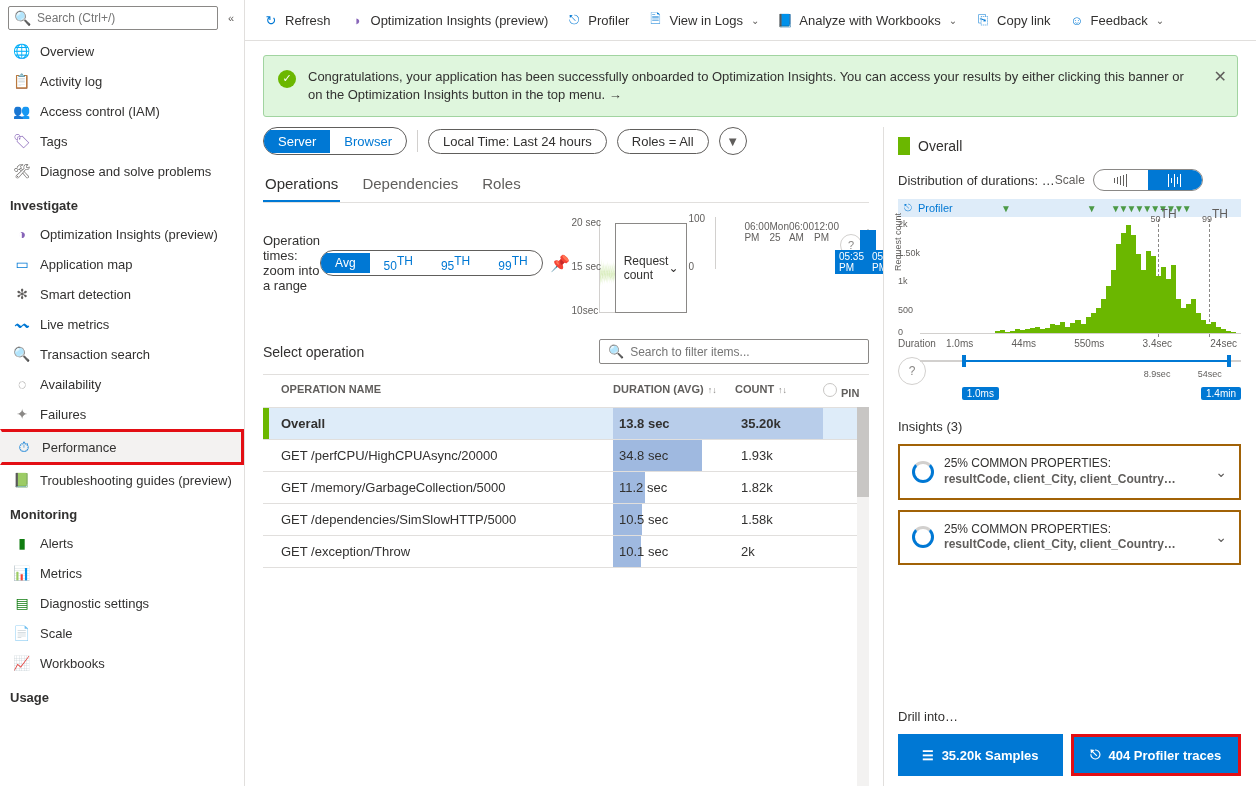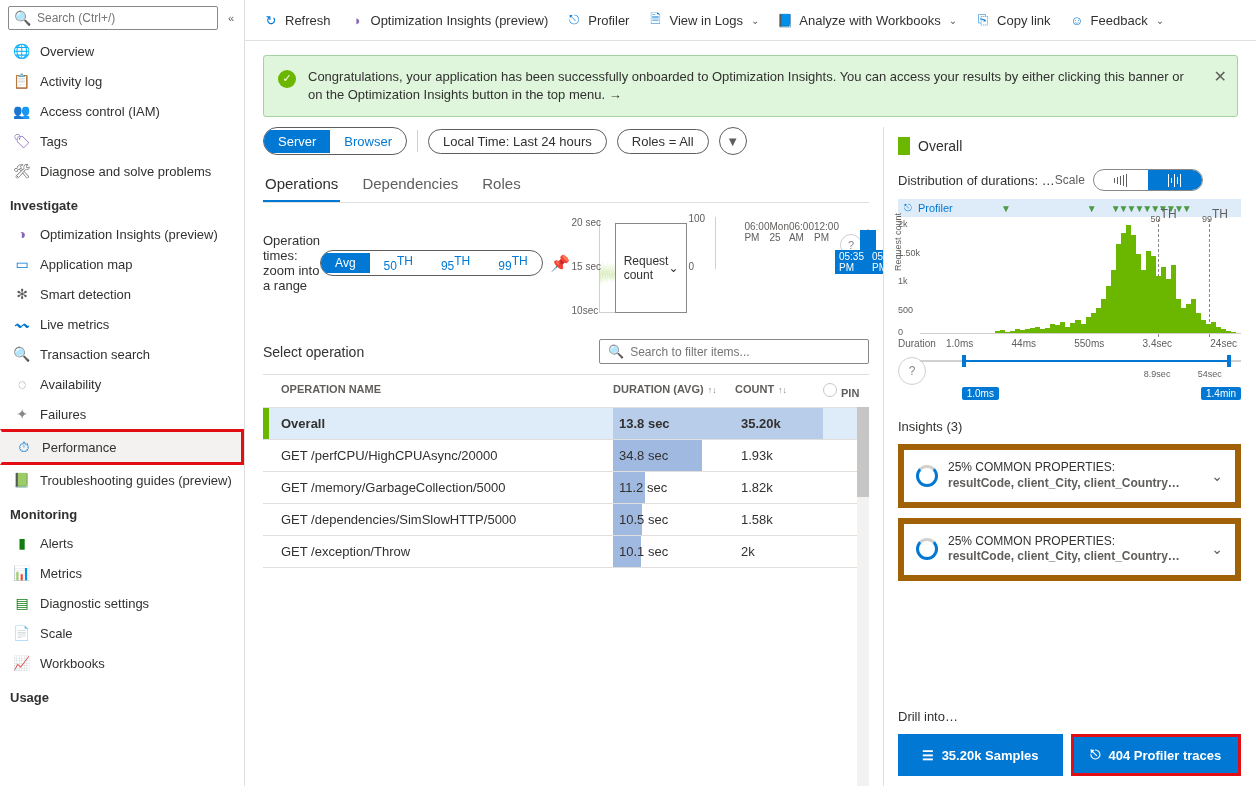--- a/index.html
+++ b/index.html
@@ -118,21 +118,21 @@
 .dur-axis-label { width:48px; }
 .dur-axis-ticks { flex:1; display:flex; justify-content:space-between; padding-right:4px; }
 .range-slider { height:16px; position:relative; margin:4px 0 0 22px; }
 .range-track { position:absolute; top:7px; left:0; right:0; height:2px; background:#d2d0ce; }
 .range-fill { position:absolute; top:7px; left:13%; right:3%; height:2px; background:#0078d4; }
 .range-handle { position:absolute; top:2px; width:4px; height:12px; background:#0078d4; cursor:pointer; }
 .blue-pill { background:#0078d4; color:#fff; font-size:10px; padding:1px 5px; border-radius:2px; }
 
 .rp-info { width:28px; height:28px; border-radius:50%; border:1px solid #d2d0ce; display:flex; align-items:center; justify-content:center; font-size:12px; color:#8a8886; margin-top:-42px; margin-bottom:14px; }
 .insights-h { font-size:13px; margin:20px 0 10px 0; }
-.insight-card { border:6px solid #a16207; padding:10px 12px; display:flex; align-items:center; gap:10px; margin-bottom:10px; font-size:12px; cursor:pointer; }
+.insight-card { border:2px solid #a16207; padding:10px 12px; display:flex; align-items:center; gap:10px; margin-bottom:10px; font-size:12px; cursor:pointer; }
 .insight-card .donut { width:22px; height:22px; border:3px solid #0078d4; border-top-color:#d2d0ce; border-radius:50%; flex-shrink:0; }
 .insight-txt { flex:1; line-height:1.3; }
 .insight-sub { color:#605e5c; font-size:12px;font-weight:bold; }
 .chev-down { font-size:14px; color:#605e5c; }
 
 .drill-section { margin-top:auto; padding-top:16px; }
 .drill-h { font-size:13px; margin-bottom:10px; }
 .drill-btns { display:flex; gap:8px; }
 .drill-btn { flex:1; display:flex; align-items:center; justify-content:center; gap:8px; padding:10px 12px; font-size:13px; font-weight:600; cursor:pointer; }
 .drill-btn.samples { background:#0078d4; color:#fff; }

